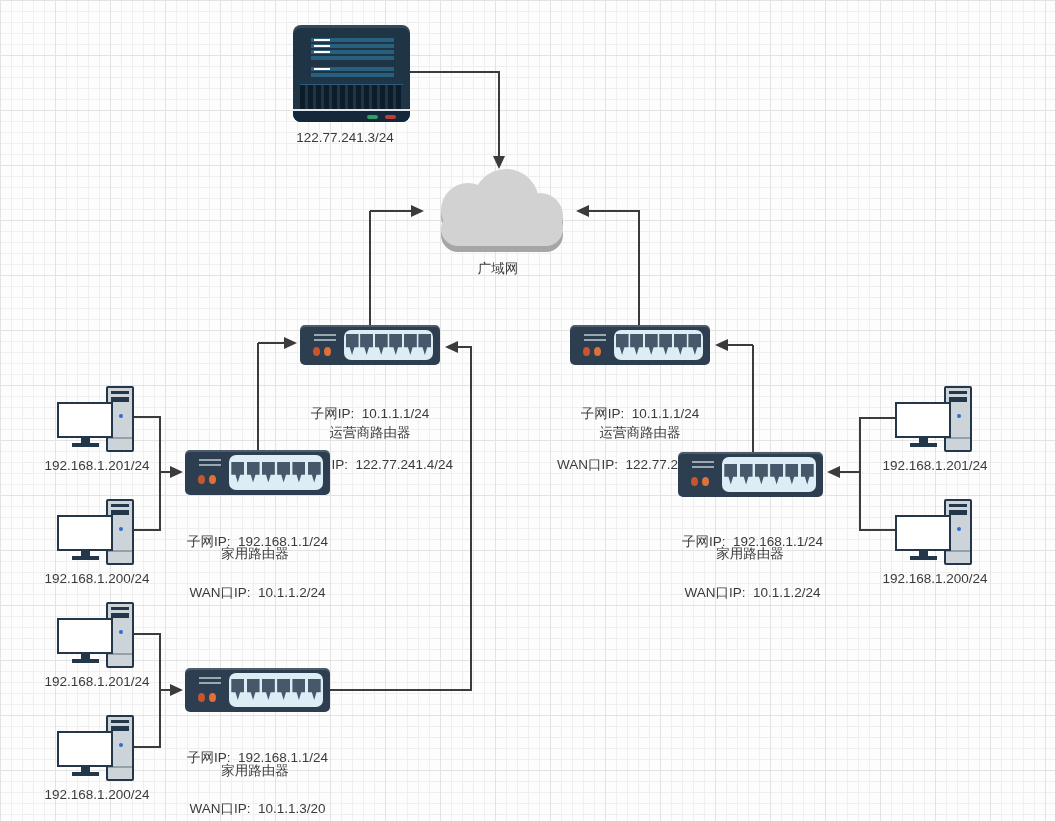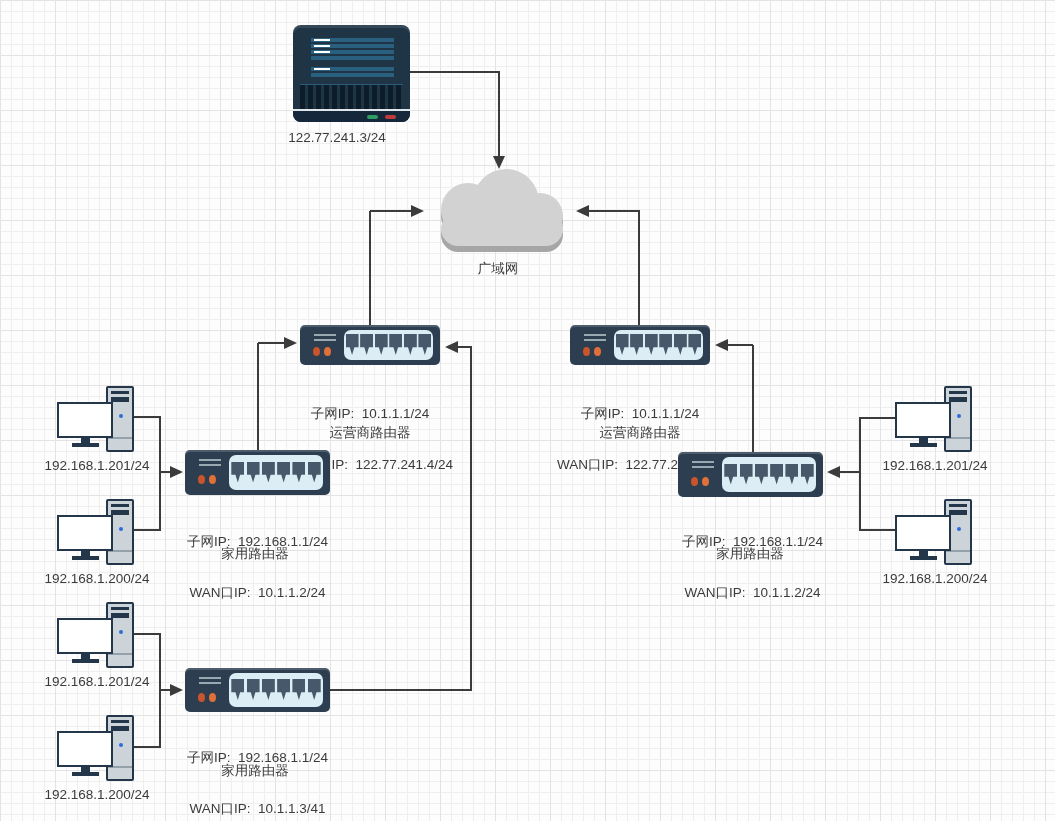--- a/index.html
+++ b/index.html
@@ -122,21 +122,21 @@
     <div class="sbar"></div>
     <div class="sbar gap dash"></div>
     <div class="sbar"></div>
   </div>
   <div class="svents"></div>
   <div class="sbottom">
     <span class="sled green"></span>
     <span class="sled red"></span>
   </div>
 </div>
-<div class="lbl" style="left:252px;top:130px;width:170px">122.77.241.3/24</div>
+<div class="lbl" style="left:260px;top:130px;width:170px">122.77.241.3/24</div>
 
 <div class="abs" style="left:424px;top:168px">
   <svg width="150" height="88" viewBox="0 0 150 88">
     <g fill="#a6a6a6" transform="translate(0,4)">
       <circle cx="44" cy="44" r="27"></circle>
         <circle cx="82" cy="36" r="33"></circle>
         <circle cx="116" cy="50" r="23"></circle>
       <rect x="17" y="46" width="122" height="34" rx="17"></rect>
     </g>
     <g fill="#d2d2d2">
@@ -238,21 +238,21 @@
     <div class="rport"></div>
       <div class="rport"></div>
       <div class="rport"></div>
       <div class="rport"></div>
       <div class="rport"></div>
       <div class="rport"></div>
   </div>
 </div>
 <div class="devtext" style="left:165px;top:715px;width:185px">
   <div>子网IP:  192.168.1.1/24</div>
-  <div>WAN口IP:  10.1.1.3/41</div>
+  <div>WAN口IP:  10.1.1.3/20</div>
 </div>
 <div class="lbl" style="left:170px;top:762px;width:170px">家用路由器</div>
 
 <div class="computer" style="left:57px;top:386px">
   <div class="tower">
       <div class="tbar b1"></div>
       <div class="tbar b2"></div>
       <div class="tdot"></div>
       <div class="tline"></div>
     </div>

